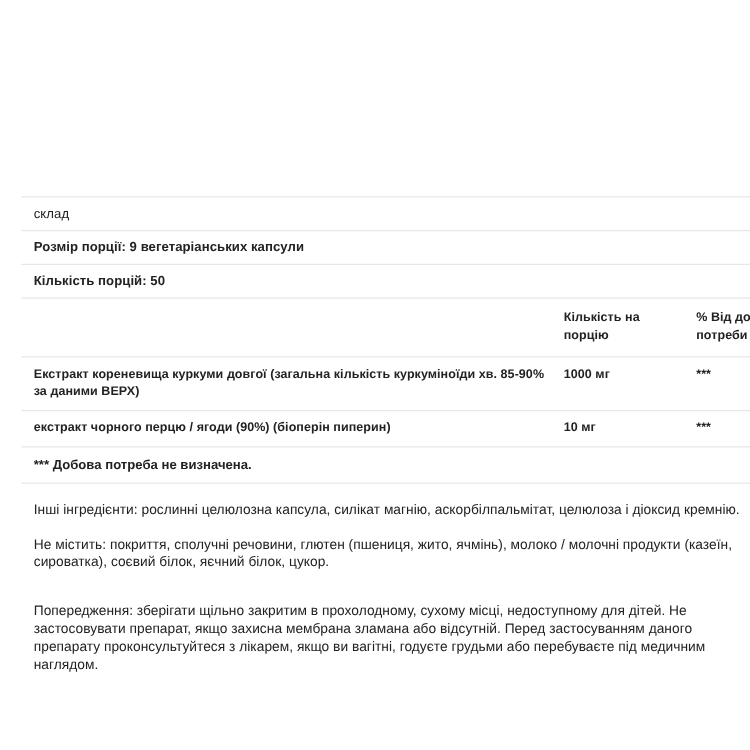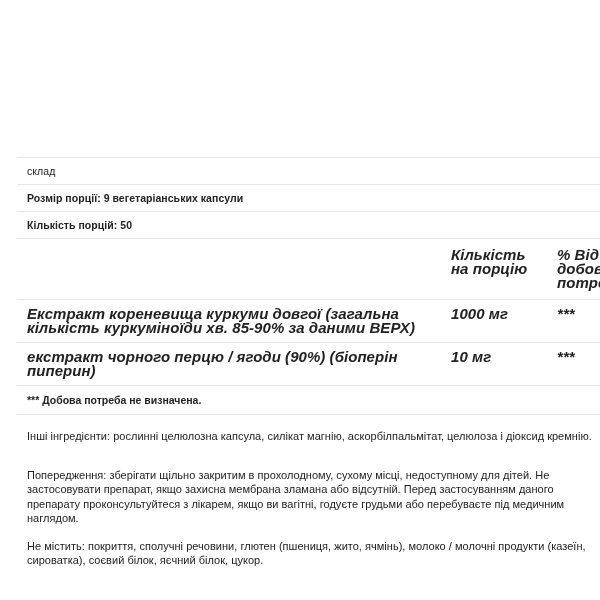--- a/index.html
+++ b/index.html
@@ -57,25 +57,24 @@
   }
 
   
   .facts-table {
     width: 592px;
     border-collapse: collapse;
     table-layout: fixed;
   }
   .facts-table td {
     vertical-align: top;
-    font-size: 15px;
+    font-size: 10px;
     line-height: 14px;
     padding: 7px 4px 7px 10px;
     letter-spacing: 0.05px;
-    font-style: italic;
   }
   .facts-table tr.header-row td {
     font-weight: bold;
     padding-top: 9px;
     padding-bottom: 9px;
   }
   .facts-table tr.data-row td {
     font-weight: bold;
   }
   .facts-table tr.bordered td {
@@ -152,17 +151,17 @@
     </table>
 
     <div class="footnote">*** Добова потреба не визначена.</div>
 
     <div class="divider"></div>
 
   </div>
 
   <div class="para first">Інші інгредієнти: рослинні целюлозна капсула, силікат магнію, аскорбілпальмітат, целюлоза і діоксид кремнію.</div>
 
+  <div class="para next">Не містить: покриття, сполучні речовини, глютен (пшениця, жито, ячмінь), молоко / молочні продукти (казеїн, сироватка), соєвий білок, яєчний білок, цукор.</div>
+
   <div class="para warn">Попередження: зберігати щільно закритим в прохолодному, сухому місці, недоступному для дітей. Не застосовувати препарат, якщо захисна мембрана зламана або відсутній. Перед застосуванням даного препарату проконсультуйтеся з лікарем, якщо ви вагітні, годуєте грудьми або перебуваєте під медичним наглядом.</div>
-
-  <div class="para next">Не містить: покриття, сполучні речовини, глютен (пшениця, жито, ячмінь), молоко / молочні продукти (казеїн, сироватка), соєвий білок, яєчний білок, цукор.</div>
 
 </div>
 
 </body></html>

